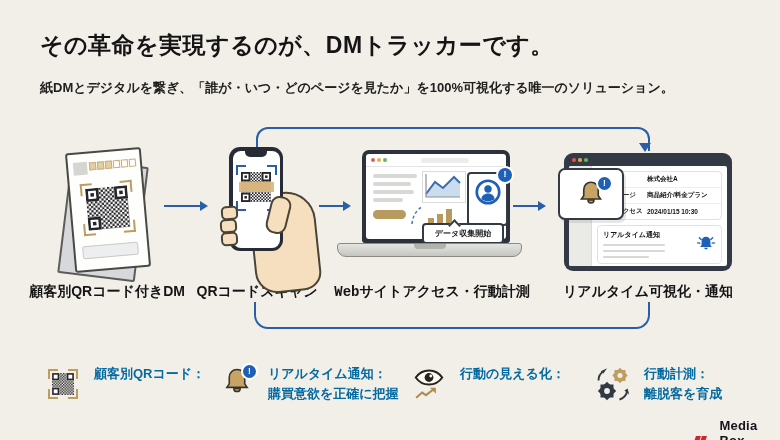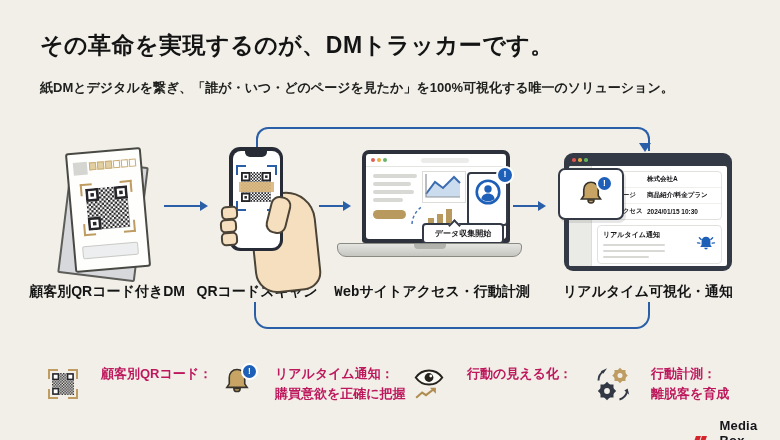--- a/index.html
+++ b/index.html
@@ -138,22 +138,22 @@
   .dash-popup .badge{top:5px;right:9px;width:13px;height:13px;font-size:8.5px;line-height:12px;}
 
   
   .step-label{position:absolute;top:283px;font-size:14px;font-weight:bold;
         color:#141414;text-align:center;}
 
   
   .feat{position:absolute;top:364px;display:flex;gap:12px;align-items:flex-start;}
   .fi{width:38px;height:40px;position:relative;flex:none;display:flex;
         align-items:center;justify-content:center;}
-  .ft-line{font-size:13px;font-weight:bold;color:#be185d;line-height:19.5px;
-        white-space:nowrap;margin-left:7px;}
+  .ft-line{font-size:13px;font-weight:bold;color:#0369a1;line-height:19.5px;
+        white-space:nowrap;}
   .fqr{position:relative;width:30px;height:30px;display:flex;align-items:center;
         justify-content:center;}
   .fbell{position:relative;}
   .fbell .badge{top:-3px;right:-5px;width:13px;height:13px;font-size:8.5px;line-height:12px;}
   .feye{display:flex;flex-direction:column;align-items:flex-start;gap:1px;}
 
   
   .logo{position:absolute;left:694px;top:418px;display:flex;align-items:flex-end;gap:15px;}
   .logo-mark{display:flex;gap:1.5px;transform:skewX(-18deg);}
   .logo-mark i{display:block;width:4.5px;height:12px;background:#d5232c;}

